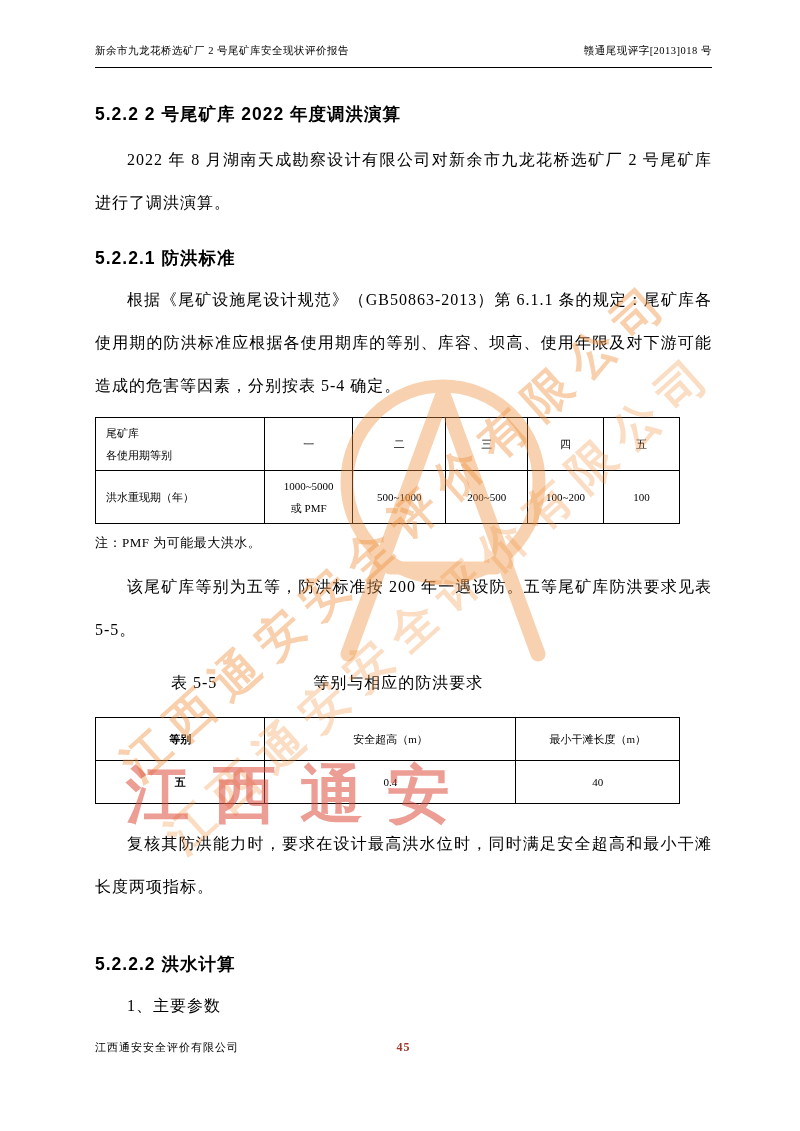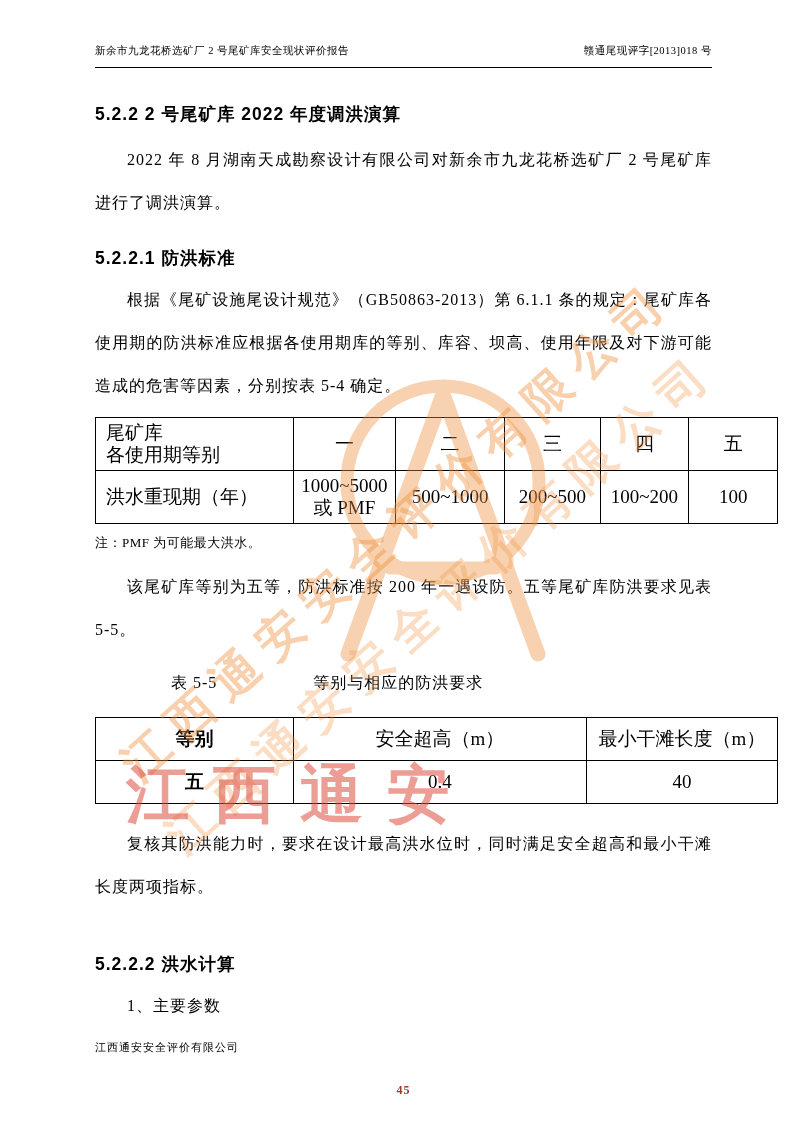--- a/index.html
+++ b/index.html
@@ -35,22 +35,22 @@
   .tbl-caption{
     font-size:16px; line-height:40px; margin-top:12px;
     display:flex; letter-spacing:1px;
   }
   .cap1 .cap-label{ margin-left:38px; }
   .cap1 .cap-title{ margin-left:118px; }
   .cap2 .cap-label{ margin-left:76px; }
   .cap2 .cap-title{ margin-left:96px; }
 
   table{
-    border-collapse:collapse; table-layout:fixed; width:683px;
-    font-size:19px; margin-top:10px;
+    border-collapse:collapse; table-layout:fixed; width:585px;
+    font-size:11px; margin-top:10px;
   }
   th,td{
     border:1px solid #000; text-align:center; vertical-align:middle;
     font-weight:normal; padding:4px 6px; line-height:22px;
     white-space:pre-line;
   }
   .t54 th,.t54 td{ height:48px; }
   .t54 .c0{ width:29%; text-align:left; padding-left:10px; }
   .t54 .c1{ width:15%; } .t54 .c2{ width:16%; } .t54 .c3{ width:14%; }
   .t54 .c4{ width:13%; } .t54 .c5{ width:13%; }
@@ -60,21 +60,21 @@
   .t55 .bold{ font-weight:bold; }
 
   .tbl-note{ font-size:13px; line-height:20px; margin-top:9px; letter-spacing:0.5px; }
 
   .doc-footer{
     position:absolute; left:95px; right:88px; top:1040px;
     font-size:11px; letter-spacing:1px; z-index:1;
   }
   .page-num{
     position:absolute; left:50%; transform:translateX(-50%);
-    top:0; font-size:12px; font-weight:bold; color:#9c3a2c;margin-top:43px;
+    top:0; font-size:12px; font-weight:bold; color:#9c3a2c;
   }
 
   
   .wm{ position:absolute; inset:0; z-index:5; pointer-events:none; }
   .wm-diag{
     position:absolute; white-space:nowrap;
     font-family:"Liberation Sans","DejaVu Sans",sans-serif;
     font-size:47px; font-weight:bold; letter-spacing:13px;
     color:#f0913d; transform-origin:0 0; transform:rotate(-42deg);
   }

